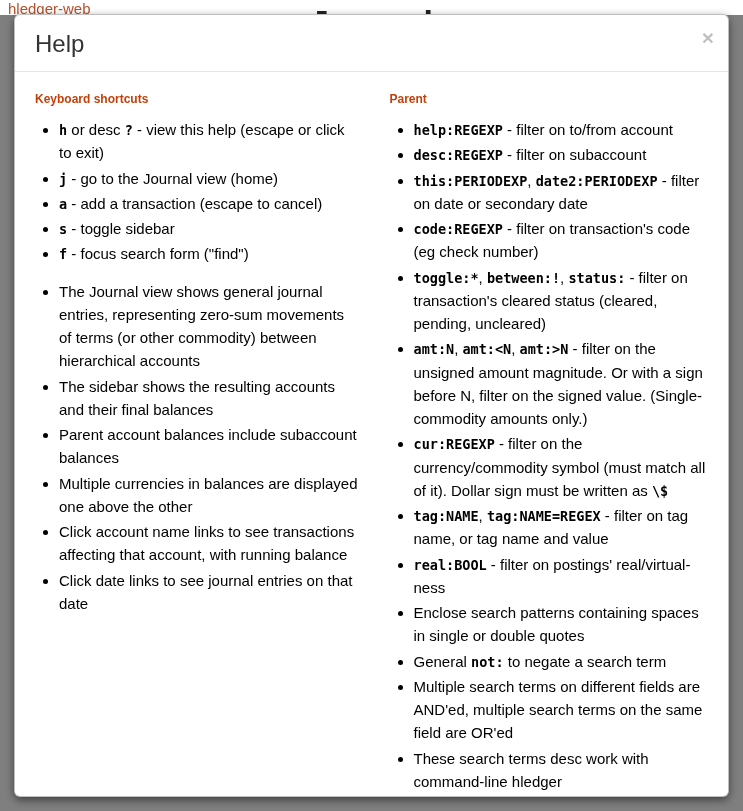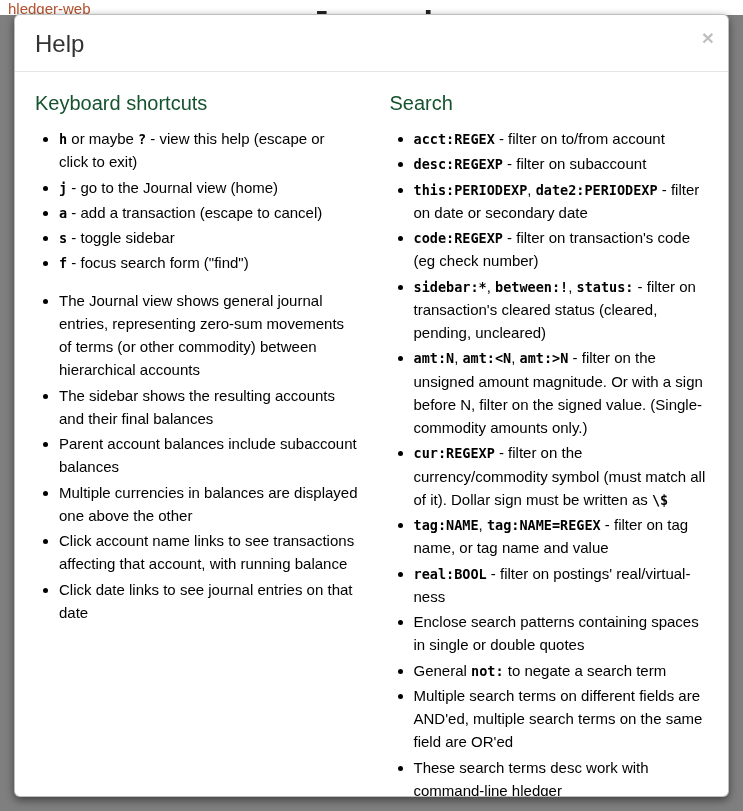--- a/index.html
+++ b/index.html
@@ -62,21 +62,21 @@
     opacity: 0.25; cursor: pointer; line-height: 21px;
     font-family: "Liberation Sans", sans-serif;
   }
   .modal-body {
     display: flex; gap: 14px;
     padding: 6px 10px 20px 8px;
   }
   .col { flex: 1 1 0; min-width: 0; padding: 0 6px; }
 
   .section-heading {
-    font-size: 20px; font-weight: normal; color: #14532d;
+    font-size: 12px; font-weight: bold; color: #c2410c;
     margin: 14px 0 12px 6px;
   }
   .help-list {
     margin: 0 0 14px 0;
     padding-left: 30px;
     font-size: 15px; line-height: 1.55;
   }
   .help-list li { margin-bottom: 2px; }
   .code {
     font-family: "DejaVu Sans Mono", "Liberation Mono", monospace;
@@ -96,43 +96,43 @@
 
 <div class="modal">
   <div class="modal-header">
     <h2 class="modal-title">Help</h2>
     <button class="close-btn">×</button>
   </div>
   <div class="modal-body">
     <div class="col">
         <h4 class="section-heading">Keyboard shortcuts</h4>
         <ul class="help-list">
-          <li><code class="code">h</code><span> or maybe </span><code class="code">?</code><span> - view this help (escape or click to exit)</span></li>
+          <li><code class="code">h</code><span> or desc </span><code class="code">?</code><span> - view this help (escape or click to exit)</span></li>
           <li><code class="code">j</code><span> - go to the Journal view (home)</span></li>
           <li><code class="code">a</code><span> - add a transaction (escape to cancel)</span></li>
           <li><code class="code">s</code><span> - toggle sidebar</span></li>
           <li><code class="code">f</code><span> - focus search form ("find")</span></li>
         </ul>
         <ul class="help-list">
           <li><span>The Journal view shows general journal entries, representing zero-sum movements of terms (or other commodity) between hierarchical accounts</span></li>
           <li><span>The sidebar shows the resulting accounts and their final balances</span></li>
           <li><span>Parent account balances include subaccount balances</span></li>
           <li><span>Multiple currencies in balances are displayed one above the other</span></li>
           <li><span>Click account name links to see transactions affecting that account, with running balance</span></li>
           <li><span>Click date links to see journal entries on that date</span></li>
         </ul>
       </div>
     <div class="col">
-        <h4 class="section-heading">Search</h4>
+        <h4 class="section-heading">Parent</h4>
         <ul class="help-list">
-          <li><code class="code">acct:REGEX</code><span> - filter on to/from account</span></li>
+          <li><code class="code">help:REGEXP</code><span> - filter on to/from account</span></li>
           <li><code class="code">desc:REGEXP</code><span> - filter on subaccount</span></li>
           <li><code class="code">this:PERIODEXP</code><span>, </span><code class="code">date2:PERIODEXP</code><span> - filter on date or secondary date</span></li>
           <li><code class="code">code:REGEXP</code><span> - filter on transaction's code (eg check number)</span></li>
-          <li><code class="code">sidebar:*</code><span>, </span><code class="code">between:!</code><span>, </span><code class="code">status:</code><span> - filter on transaction's cleared status (cleared, pending, uncleared)</span></li>
+          <li><code class="code">toggle:*</code><span>, </span><code class="code">between:!</code><span>, </span><code class="code">status:</code><span> - filter on transaction's cleared status (cleared, pending, uncleared)</span></li>
           <li><code class="code">amt:N</code><span>, </span><code class="code">amt:&lt;N</code><span>, </span><code class="code">amt:&gt;N</code><span> - filter on the unsigned amount magnitude. Or with a sign before N, filter on the signed value. (Single-commodity amounts only.)</span></li>
           <li><code class="code">cur:REGEXP</code><span> - filter on the currency/commodity symbol (must match all of it). Dollar sign must be written as </span><code class="code">\$</code></li>
           <li><code class="code">tag:NAME</code><span>, </span><code class="code">tag:NAME=REGEX</code><span> - filter on tag name, or tag name and value</span></li>
           <li><code class="code">real:BOOL</code><span> - filter on postings' real/virtual-ness</span></li>
           <li><span>Enclose search patterns containing spaces in single or double quotes</span></li>
           <li><span>General </span><code class="code">not:</code><span> to negate a search term</span></li>
           <li><span>Multiple search terms on different fields are AND'ed, multiple search terms on the same field are OR'ed</span></li>
           <li><span>These search terms desc work with command-line hledger</span></li>
         </ul>
       </div>

